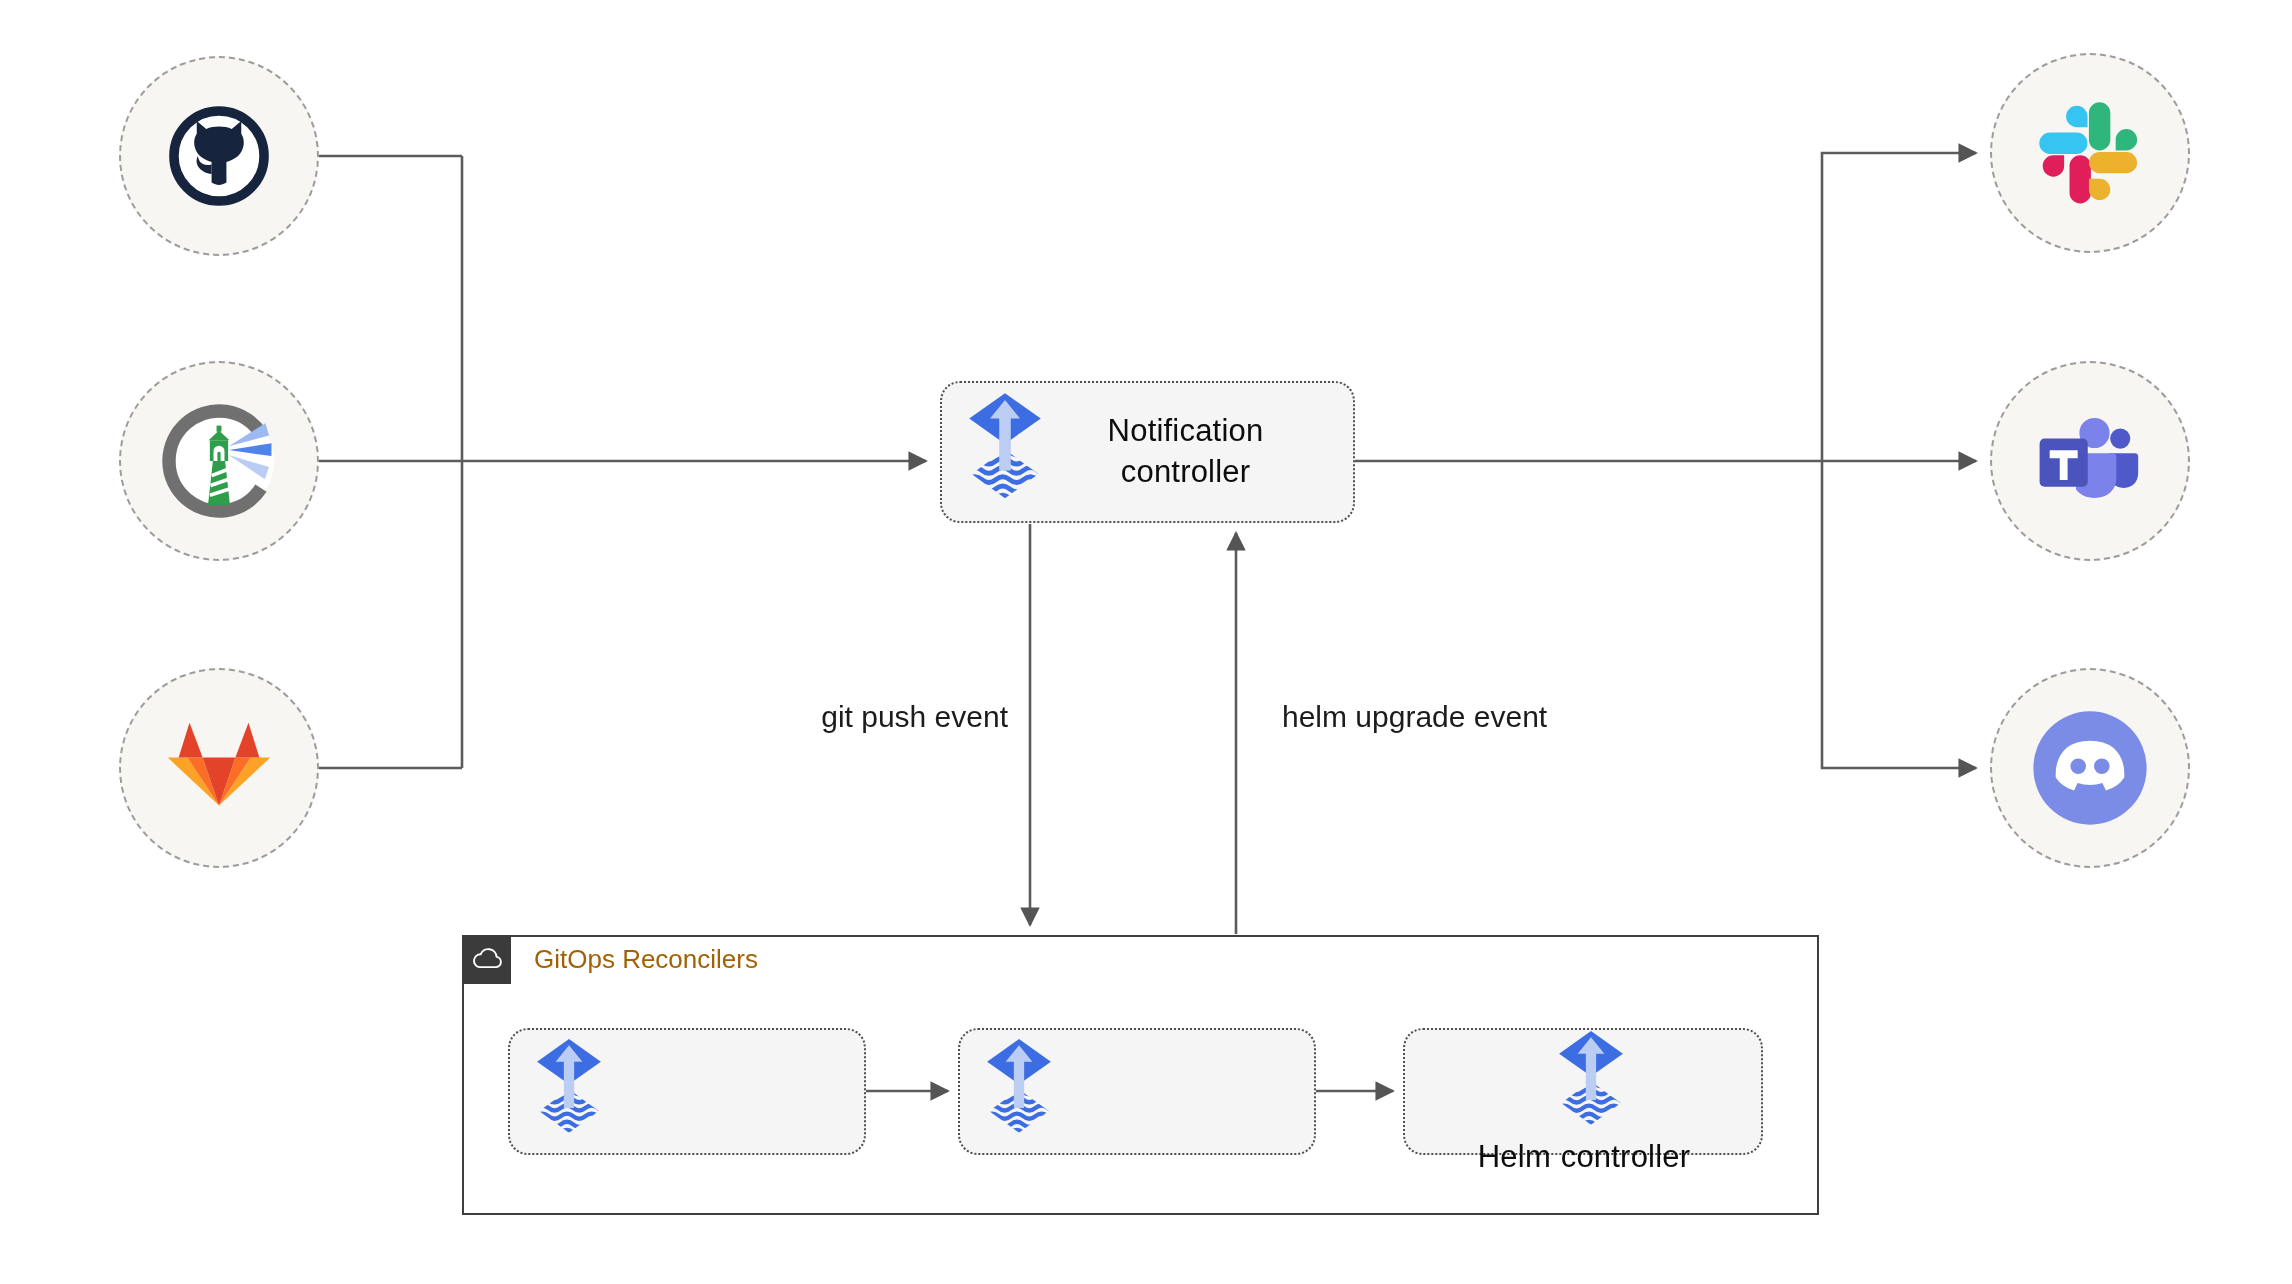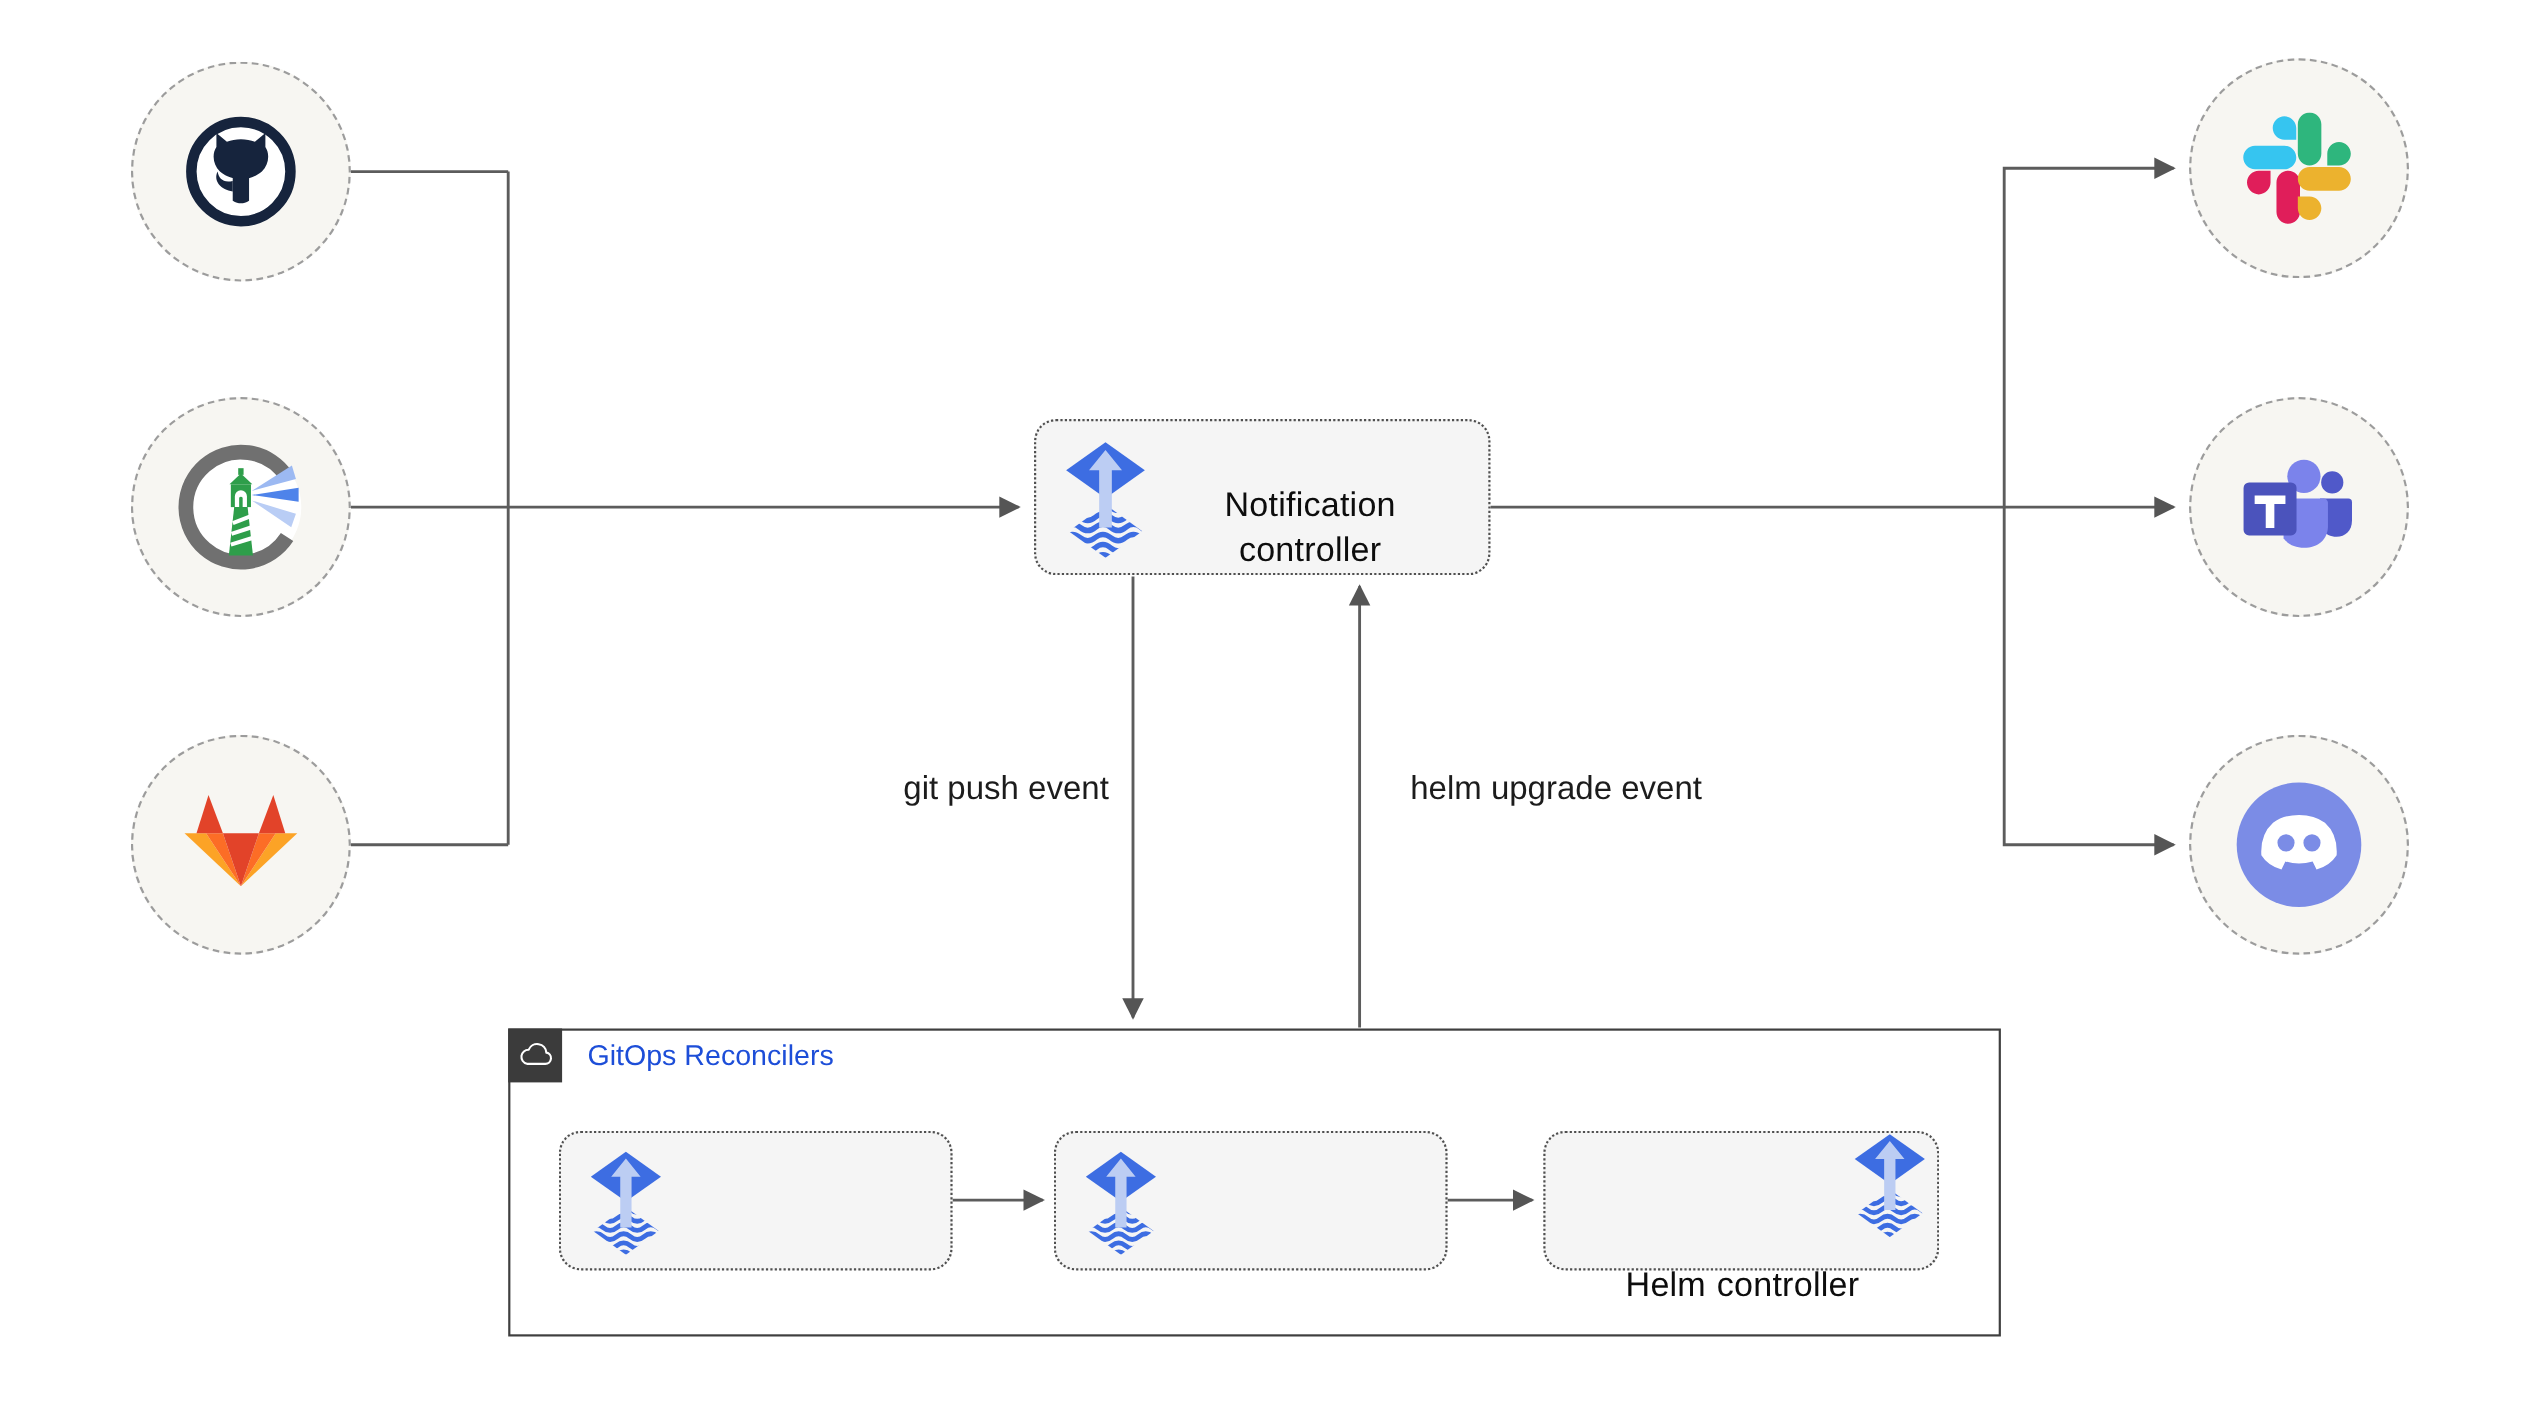--- a/index.html
+++ b/index.html
@@ -15,22 +15,22 @@
   .node-circle{
     position:absolute;width:200px;height:200px;border-radius:50%;
     background:#f7f6f2;border:2.5px dashed #9c9c9c;
     box-sizing:border-box;
     display:flex;align-items:center;justify-content:center;
   }
   .ctl-box{
     position:absolute;background:#f5f5f5;
     border:2.5px dotted #4f4f4f;border-radius:20px;
     box-sizing:border-box;
-    display:flex;align-items:flex-end;
-    padding-left:26px;padding-right:10px;gap:11px;
+    display:flex;align-items:center;
+    padding-left:26px;padding-right:10px;
   }
   .ctl-label{
     flex:1;text-align:center;
     font-size:31px;line-height:1.32;color:#0d0d0d;
     letter-spacing:.2px;
     padding-right:14px;
     word-spacing:1px;
   }
   .ctl-label.narrow{max-width:250px;margin:0 auto;}
   .edge-label{
@@ -39,21 +39,21 @@
   .gitops-box{
     position:absolute;left:462px;top:935px;width:1357px;height:280px;
     border:2.5px solid #3f3f3f;box-sizing:border-box;background:transparent;
   }
   .gitops-header-square{
     position:absolute;left:462px;top:935px;width:49px;height:49px;
     background:#3b3b3b;display:flex;align-items:center;justify-content:center;
   }
   .gitops-title{
     position:absolute;left:534px;top:935px;height:49px;line-height:49px;
-    font-size:26px;color:#1d4ed8;white-space:nowrap;
+    font-size:26px;color:#a16207;white-space:nowrap;
   }
   .flux-icon{flex:0 0 auto;}
 </style>
 </head>
 <body>
 
 <div id="canvas">
 
   <svg width="0" height="0" style="position:absolute">
     <defs>

